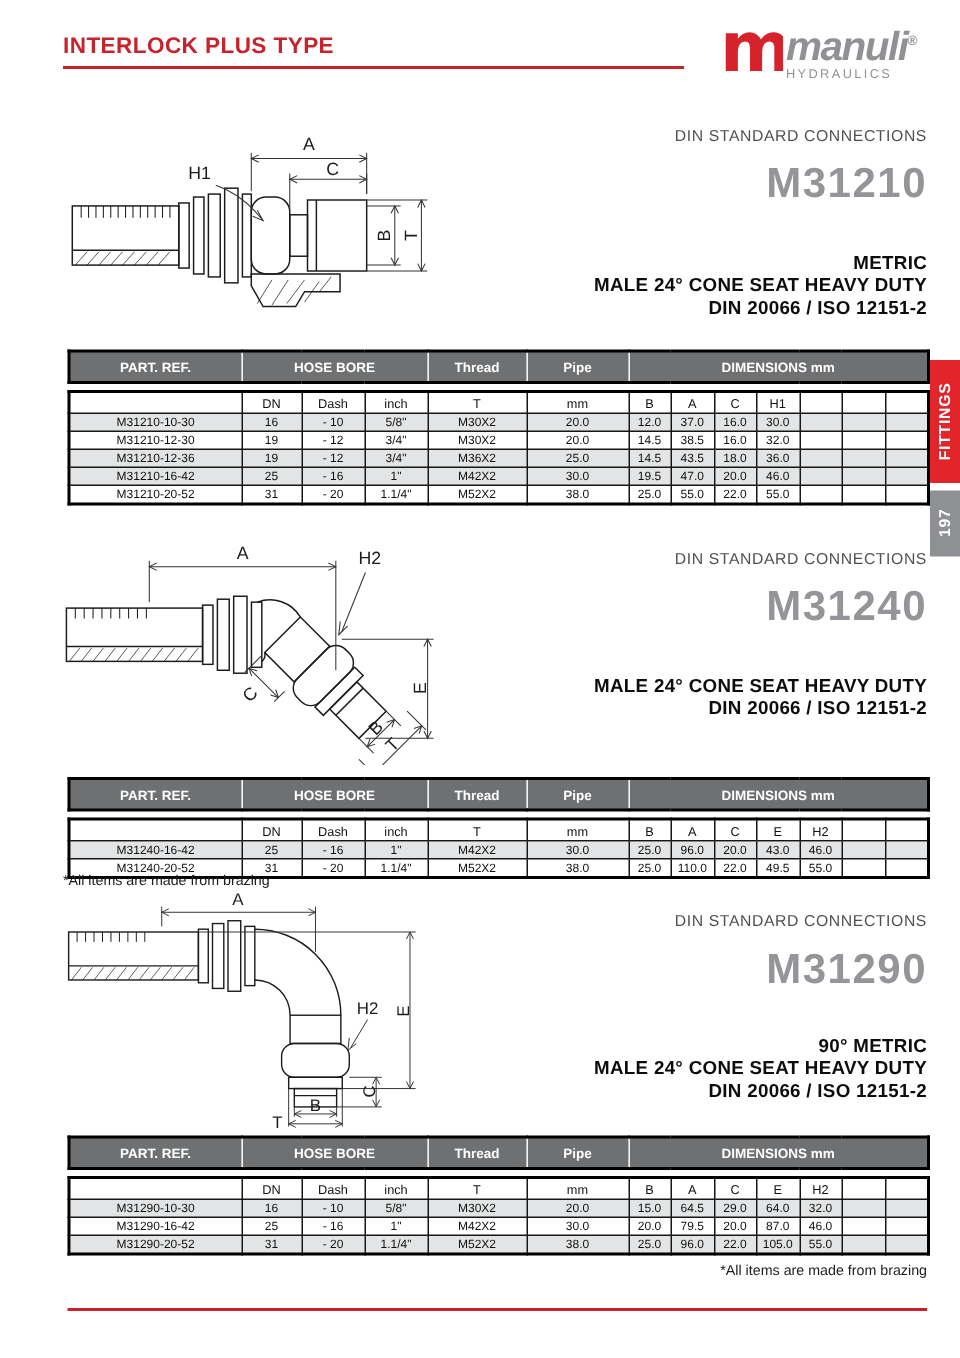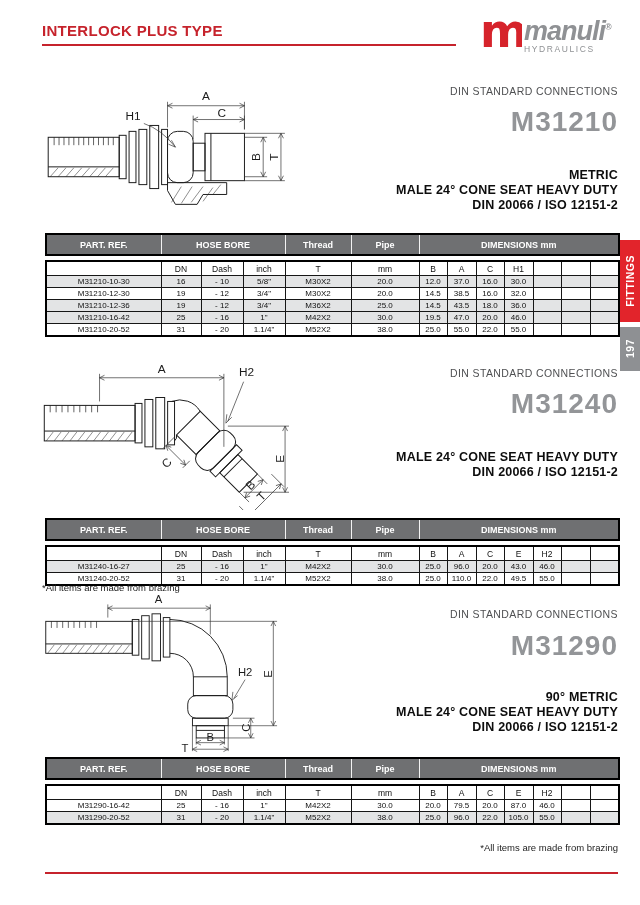--- a/index.html
+++ b/index.html
@@ -386,21 +386,21 @@
             <td>mm</td>
             <td>B</td>
             <td>A</td>
             <td>C</td>
             <td>E</td>
             <td>H2</td>
             <td></td>
             <td></td>
           </tr>
           <tr class="alt">
-            <td>M31240-16-27</td>
+            <td>M31240-16-42</td>
             <td>25</td>
             <td>- 16</td>
             <td>1"</td>
             <td>M42X2</td>
             <td>30.0</td>
             <td>25.0</td>
             <td>96.0</td>
             <td>20.0</td>
             <td>43.0</td>
             <td>46.0</td>
@@ -539,20 +539,35 @@
             <td>T</td>
             <td>mm</td>
             <td>B</td>
             <td>A</td>
             <td>C</td>
             <td>E</td>
             <td>H2</td>
             <td></td>
             <td></td>
           </tr>
+          <tr class="alt">
+            <td>M31290-10-30</td>
+            <td>16</td>
+            <td>- 10</td>
+            <td>5/8"</td>
+            <td>M30X2</td>
+            <td>20.0</td>
+            <td>15.0</td>
+            <td>64.5</td>
+            <td>29.0</td>
+            <td>64.0</td>
+            <td>32.0</td>
+            <td></td>
+            <td></td>
+          </tr>
           <tr>
             <td>M31290-16-42</td>
             <td>25</td>
             <td>- 16</td>
             <td>1"</td>
             <td>M42X2</td>
             <td>30.0</td>
             <td>20.0</td>
             <td>79.5</td>
             <td>20.0</td>

